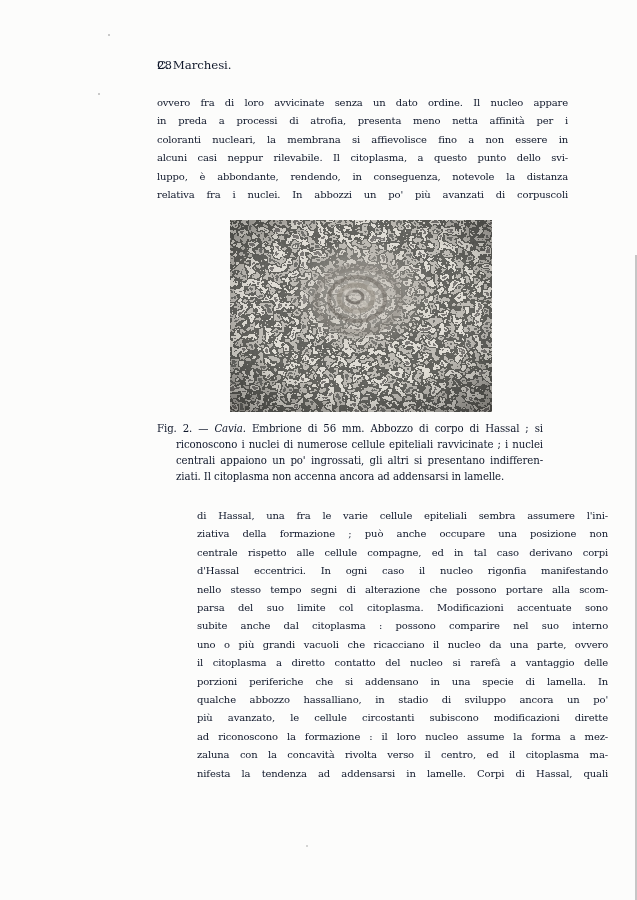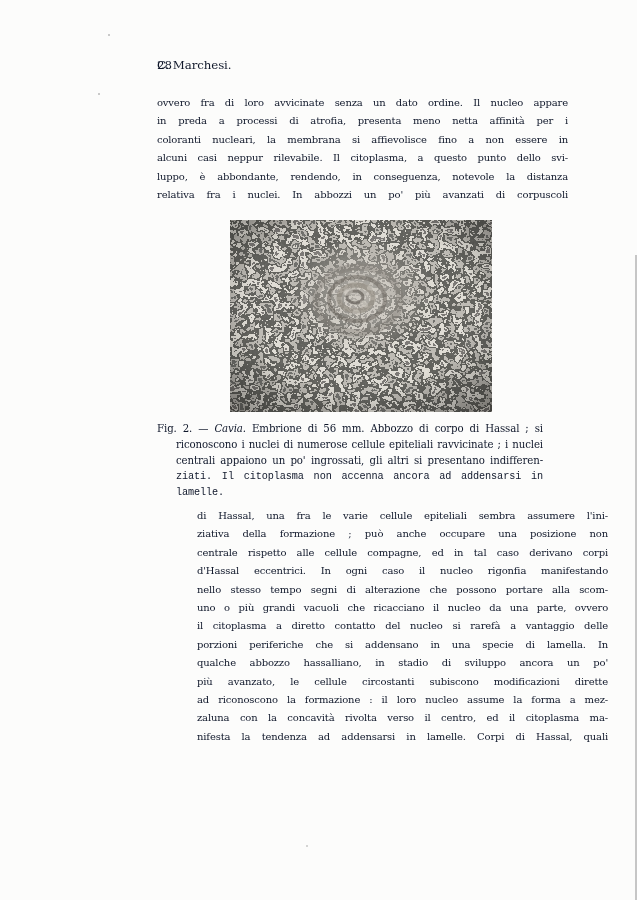--- a/index.html
+++ b/index.html
@@ -74,21 +74,20 @@
   .caption .cline {
     margin-left: 19px;
     text-align: justify;
     text-align-last: justify;
   }
   .caption .cline.first {
     margin-left: 0;
   }
   .caption .cline.last {
     text-align-last: left;
-    font-family: Liberation Mono, monospace;
   }
   .italic { font-style: italic; }
   .scan-edge {
     position: absolute;
     right: 0px;
     top: 255px;
     width: 2px;
     height: 645px;
     background: #c6c6c6;
   }
@@ -184,20 +183,22 @@
     <div class="cline">centrali appaiono un po' ingrossati, gli altri si presentano indifferen-</div>
     <div class="cline last">ziati. Il citoplasma non accenna ancora ad addensarsi in lamelle.</div>
   </div>
 
   <div class="body-par par-2">
     <div class="tline">di Hassal, una fra le varie cellule epiteliali sembra assumere l'ini-</div>
     <div class="tline">ziativa della formazione ; può anche occupare una posizione non</div>
     <div class="tline">centrale rispetto alle cellule compagne, ed in tal caso derivano corpi</div>
     <div class="tline">d'Hassal eccentrici. In ogni caso il nucleo rigonfia manifestando</div>
     <div class="tline">nello stesso tempo segni di alterazione che possono portare alla scom-</div>
+    <div class="tline">parsa del suo limite col citoplasma. Modificazioni accentuate sono</div>
+    <div class="tline">subite anche dal citoplasma : possono comparire nel suo interno</div>
     <div class="tline">uno o più grandi vacuoli che ricacciano il nucleo da una parte, ovvero</div>
     <div class="tline">il citoplasma a diretto contatto del nucleo si rarefà a vantaggio delle</div>
     <div class="tline">porzioni periferiche che si addensano in una specie di lamella. In</div>
     <div class="tline">qualche abbozzo hassalliano, in stadio di sviluppo ancora un po'</div>
     <div class="tline">più avanzato, le cellule circostanti subiscono modificazioni dirette</div>
     <div class="tline">ad riconoscono la formazione : il loro nucleo assume la forma a mez-</div>
     <div class="tline">zaluna con la concavità rivolta verso il centro, ed il citoplasma ma-</div>
     <div class="tline">nifesta la tendenza ad addensarsi in lamelle. Corpi di Hassal, quali</div>
   </div>
 

